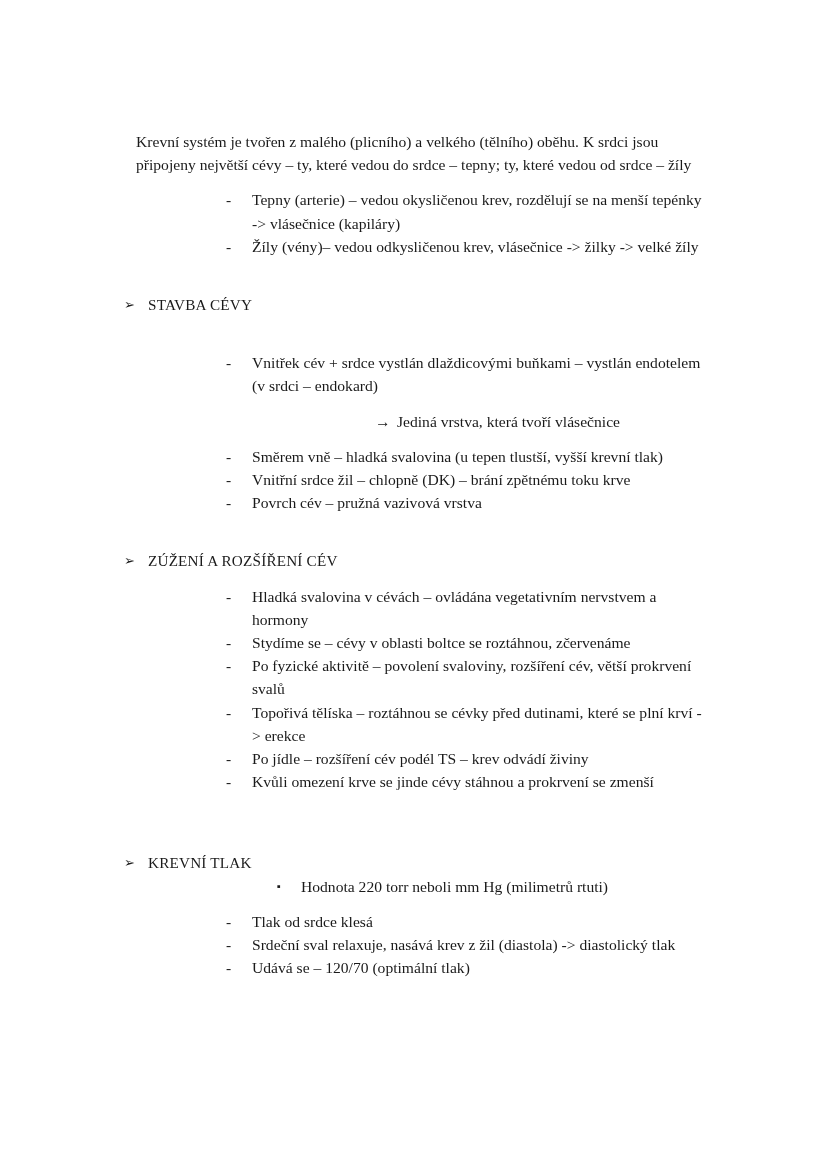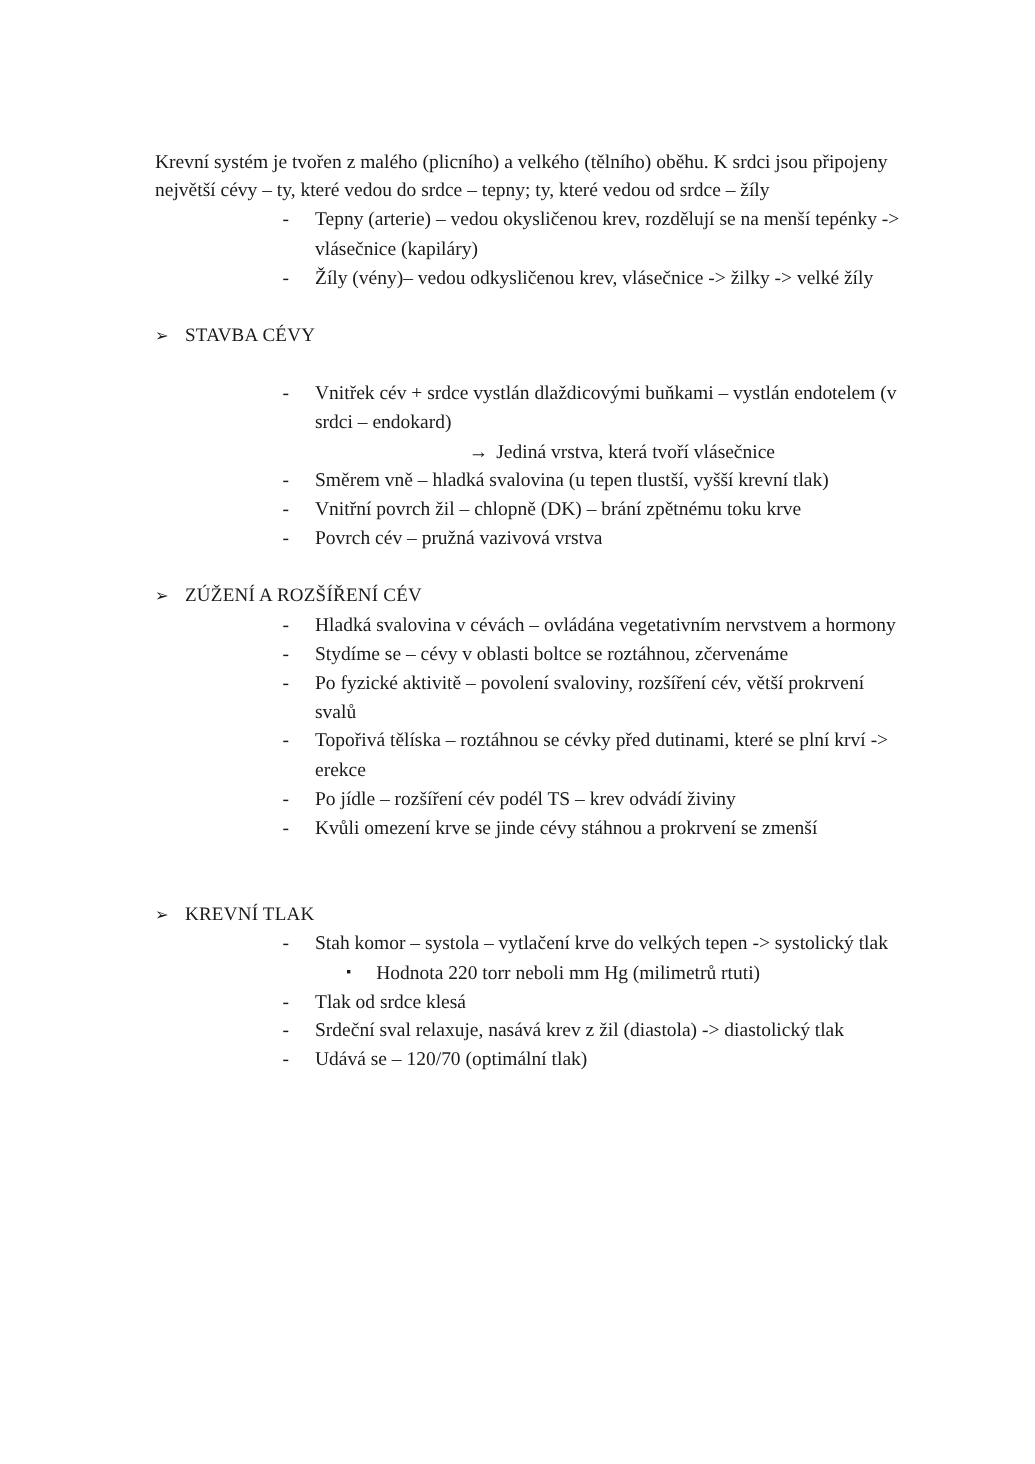--- a/index.html
+++ b/index.html
@@ -27,30 +27,30 @@
   }
 
   .doc-body {
     width: 596px;
     font-size: 15.6px;
     line-height: 23.2px;
   }
 
   
   .para {
-    margin: 0;
+    margin: 12px;
     text-align: left;
     font-size: 15.6px;
     line-height: 23.2px;
   }
 
   
   .lvl-dash {
     list-style: none;
-    margin: 0;
+    margin: 12px;
     padding: 0;
   }
   .lvl-dash > li {
     position: relative;
     padding-left: 27px;
     margin: 0;
     line-height: 23.2px;
   }
   .lvl-dash > li::before {
     content: "-";
@@ -137,21 +137,21 @@
       <li>Vnitřek cév + srdce vystlán dlaždicovými buňkami – vystlán endotelem (v srdci – endokard)</li>
     </ul>
 
     <div class="arrow-row">
       <span class="arrow-marker">→</span>
       <span class="arrow-text">Jediná vrstva, která tvoří vlásečnice</span>
     </div>
 
     <ul class="lvl-dash indent-dash">
       <li>Směrem vně – hladká svalovina (u tepen tlustší, vyšší krevní tlak)</li>
-      <li>Vnitřní povrch žil – chlopně (DK) – brání zpětnému toku krve</li>
+      <li>Vnitřní srdce žil – chlopně (DK) – brání zpětnému toku krve</li>
       <li>Povrch cév – pružná vazivová vrstva</li>
     </ul>
 
     <div class="sp-md"></div>
 
     <div class="heading-row">
       <span class="heading-marker">➢</span>
       <span class="heading-text">ZÚŽENÍ A ROZŠÍŘENÍ CÉV</span>
     </div>
 
@@ -164,23 +164,20 @@
       <li>Kvůli omezení krve se jinde cévy stáhnou a prokrvení se zmenší</li>
     </ul>
 
     <div class="sp-xl"></div>
 
     <div class="heading-row">
       <span class="heading-marker">➢</span>
       <span class="heading-text">KREVNÍ TLAK</span>
     </div>
 
-    <ul class="lvl-dash indent-dash">
-      <li>Stah komor – systola – vytlačení krve do velkých tepen -&gt; systolický tlak</li>
-    </ul>
 
     <div class="square-row">
       <span class="square-marker">▪</span>
       <span class="square-text">Hodnota 220 torr neboli mm Hg (milimetrů rtuti)</span>
     </div>
 
     <ul class="lvl-dash indent-dash">
       <li>Tlak od srdce klesá</li>
       <li>Srdeční sval relaxuje, nasává krev z žil (diastola) -&gt; diastolický tlak</li>
       <li>Udává se – 120/70 (optimální tlak)</li>

